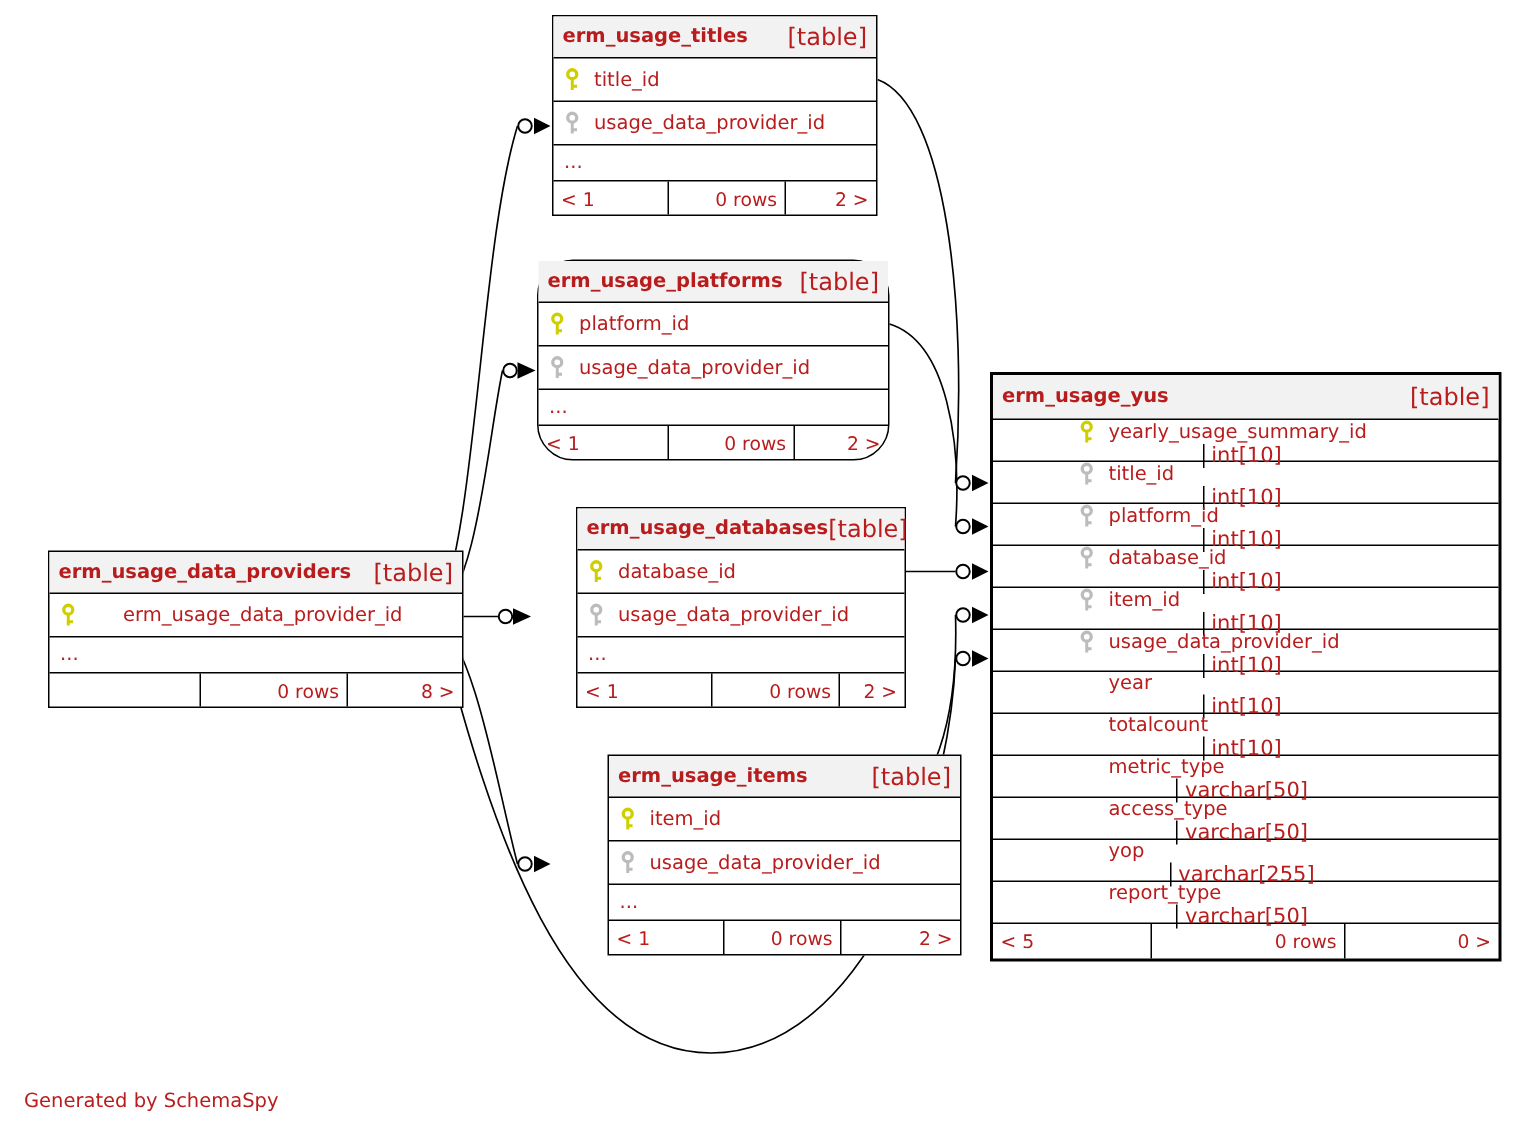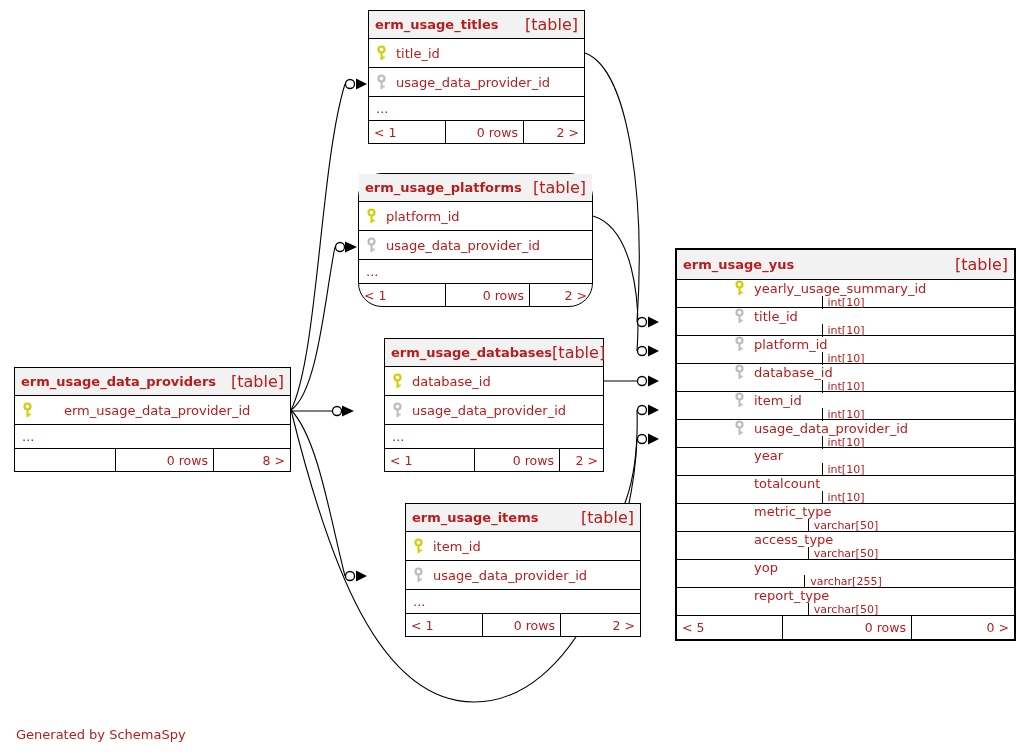--- a/index.html
+++ b/index.html
@@ -6,44 +6,44 @@
   .diagram {
     position:relative; width:1019px; height:756px; background:#fff;
     font-family:"DejaVu Sans","Liberation Sans",sans-serif; color:#b91c1c;padding-left:42px;
   }
   .edges { position:absolute; left:0; top:0; width:1019px; height:756px; z-index:0; }
   .edges path { fill:none; stroke:#000; stroke-width:1.1px; }
   .edges circle.conn { fill:#fff; stroke:#000; stroke-width:1.3px; }
   .edges polygon.arrow { fill:#000; stroke:none; }
 
   .tbl { position:absolute; z-index:1; background:#fff; border:1px solid #000; box-sizing:border-box; font-size:13px; }
-  .tbl.strong { border-width:2px;margin-left:15px; }
+  .tbl.strong { border-width:2px; }
   .hdr { height:27px; background:#f2f2f2; border-bottom:1px solid #000; display:flex; align-items:center; justify-content:space-between; padding:0 6px; }
   .hdr .tname { font-weight:bold; font-size:13px; white-space:nowrap; }
   .hdr .tag { font-weight:normal; font-size:16px; white-space:nowrap; }
   .row { height:29px; border-bottom:1px solid #000; display:flex; align-items:center; gap:9px; padding:0 7px; box-sizing:border-box; white-space:nowrap; }
   .yus .row { height:28px; padding:0; gap:0;flex-direction:column; }
   .yus .namecell { width:237px; display:flex; align-items:center; gap:9px; padding:0 7px; box-sizing:border-box; height:100%; }
-  .yus .typecell { flex:1; border-left:1px solid #000; display:flex; align-items:center; padding:0 5px; height:100%; font-size:11px; }
+  .yus .typecell { flex:1; border-left:1px solid #000; display:flex; align-items:center; padding:0 5px; height:100%; font-size:14px; }
   .dots { height:23px; border-bottom:1px solid #000; display:flex; align-items:center; padding:0 7px; font-size:13px; }
   .ftr { height:22px; display:flex; font-size:12.5px; }
   .ftr .cell { display:flex; align-items:center; padding:0 5px; box-sizing:border-box; border-right:1px solid #000; }
   .ftr .cell:last-child { border-right:none; }
   .ftr .c-left { justify-content:flex-start; }
   .ftr .c-mid, .ftr .c-right { justify-content:flex-end; }
   .keywrap { display:inline-flex; width:11px; flex:0 0 11px; }
   .key-pk { color:#cfcf00; }
   .key-fk { color:#bcbcbc; }
   .note { position:absolute; left:16px; top:727px; font-size:13px; z-index:1; }
 
   
   #t-titles    { left:368px; top:10px;  width:217px; }
   #t-platforms { left:358px; top:173px; width:235px;border-radius:24px; }
   #t-databases { left:355px; top:338px; width:220px;margin-left:29px; }
-  #t-providers { left:14px;  top:367px; width:277px; }
+  #t-providers { left:32px;  top:367px; width:277px; }
   #t-items     { left:368px; top:503px; width:236px;margin-left:37px; }
   #t-yus       { left:660px; top:248px; width:341px; }
   #t-yus .hdr  { height:29px; }
   #t-yus .ftr  { height:23px; }
   #t-titles .c-left, #t-items .c-left { width:77px; } 
   #t-titles .c-mid,  #t-items .c-mid  { width:78px; }
   #t-titles .c-right,#t-items .c-right{ flex:1; }
   #t-platforms .c-left { width:87px; } #t-platforms .c-mid { width:84px; } #t-platforms .c-right { flex:1; }
   #t-databases .c-left { width:90px; } #t-databases .c-mid { width:85px; } #t-databases .c-right { flex:1; }
   #t-providers .c-left { width:101px; } #t-providers .c-mid { width:98px; } #t-providers .c-right { flex:1; }

